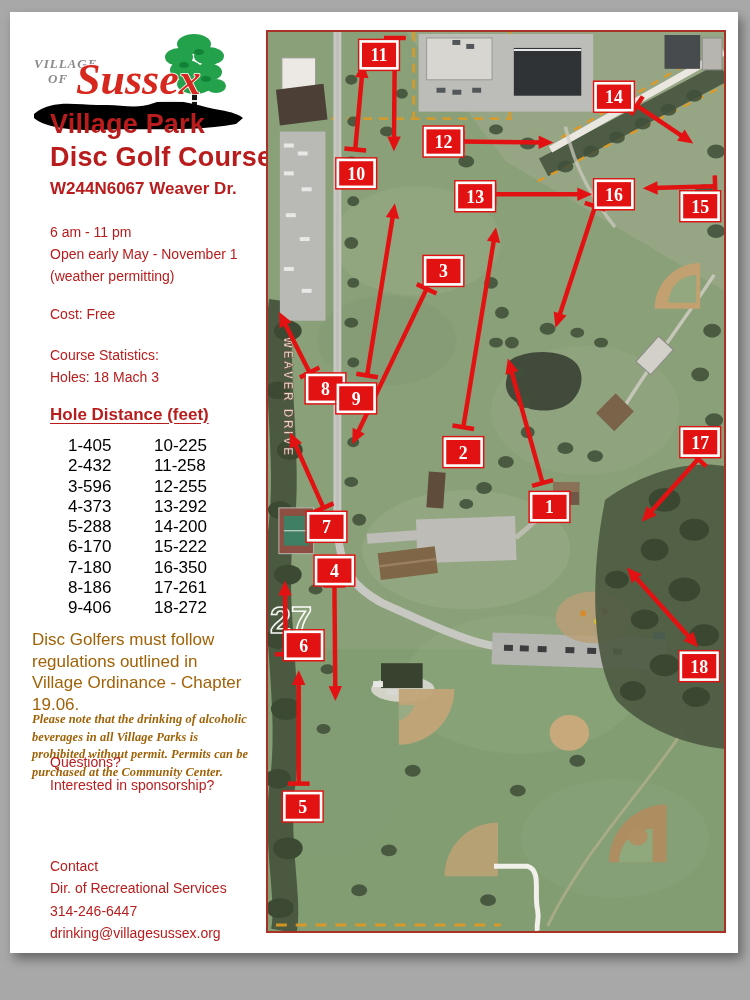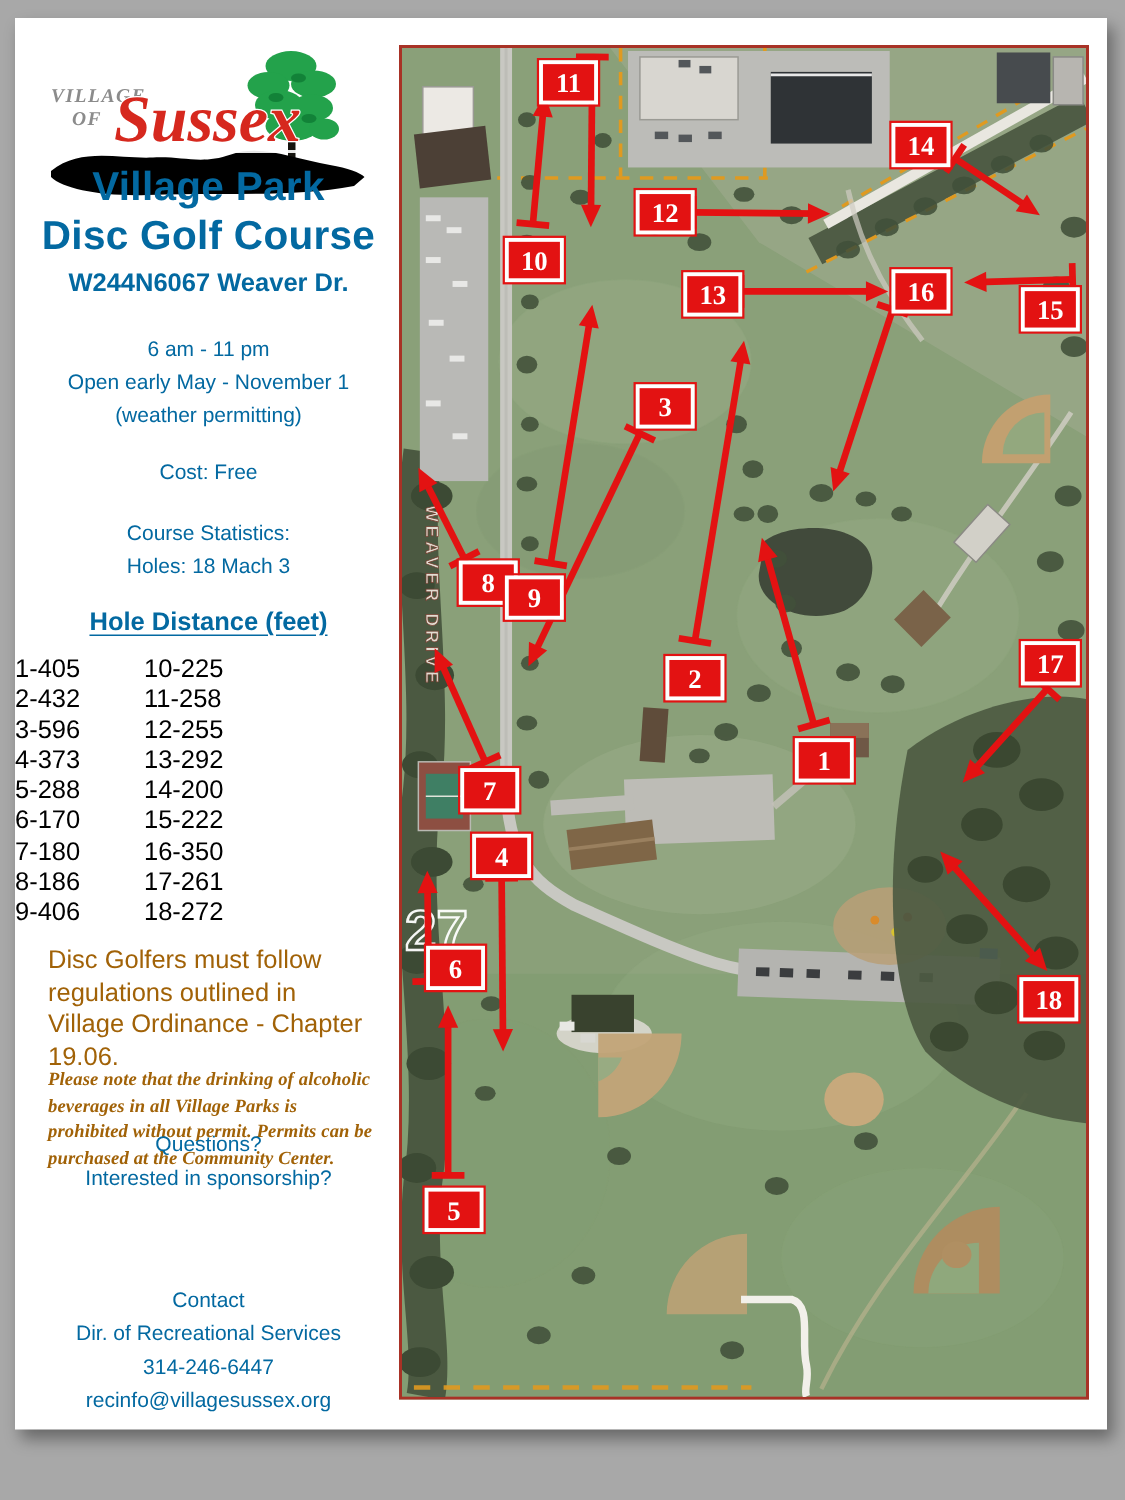--- a/index.html
+++ b/index.html
@@ -1,28 +1,28 @@
 <!DOCTYPE html>
 <html><head>
 <meta charset="utf-8">
 <style>
   html,body{margin:0;padding:0;}
   body{width:750px;height:1000px;background:#a8a8a8;overflow:hidden;position:relative;
        font-family:"Liberation Sans",sans-serif;-webkit-font-smoothing:antialiased;}
   .page{position:absolute;left:10px;top:12px;width:728px;height:941px;background:#ffffff;
         box-shadow:4px 6px 10px rgba(0,0,0,.38);}
   .leftcol{position:absolute;left:0;top:0;width:258px;height:941px;}
-  .c{text-align:center;color:#0369a1;}
+  .c{text-align:left;color:#b91c1c;margin-left:40px;}
   .abs{position:absolute;left:0;width:258px;}
   .logo-svg{position:absolute;left:16px;top:20px;}
   .title{font-size:27px;font-weight:bold;line-height:33px;letter-spacing:.2px;}
   .addr{font-size:17px;font-weight:bold;}
   .body16{font-size:14px;line-height:22px;}
   .tabletitle{font-size:17px;text-decoration:underline;text-underline-offset:3px;}
-  .dist{display:flex;gap:30px;font-size:17px;line-height:20.3px;}
+  .dist{display:flex;justify-content:center;gap:30px;font-size:17px;line-height:20.3px;}
   .dist .col{text-align:left;min-width:56px;}
   .para{position:absolute;left:22px;width:218px;text-align:left;color:#a16207;}
   .ord{font-size:17px;line-height:21.5px;}
   .note{font-size:12.4px;line-height:17.6px;font-style:italic;font-weight:bold;
         font-family:"Liberation Serif",serif;letter-spacing:.1px;}
   .mapbox{position:absolute;left:256px;top:18px;width:460px;height:903px;
           border:2px solid #a83226;box-sizing:border-box;background:#8aa079;}
   .mapbox svg{position:absolute;left:0;top:0;width:100%;height:100%;}
   text{user-select:none;}
 </style>
@@ -117,21 +117,21 @@
 
     <div class="abs c body16" style="top:739px;line-height:23px;">
         <div>Questions?</div>
         <div>Interested in sponsorship?</div>
       </div>
 
     <div class="abs c body16" style="top:843px;line-height:22.3px;">
         <div>Contact</div>
         <div>Dir. of Recreational Services</div>
         <div>314-246-6447</div>
-        <div>recinfo@villagesussex.org</div>
+        <div>drinking@villagesussex.org</div>
       </div>
   </div>
 
   <div class="mapbox">
     <svg viewBox="0 0 460 903" preserveAspectRatio="none">
 
       <rect x="0" y="0" width="460" height="903" fill="#8aa079"></rect>
       <polygon points="140,0 460,0 460,260 240,130" fill="#a0ab90" opacity=".55"></polygon>
       <rect x="0" y="620" width="460" height="283" fill="#7a9a6c" opacity=".45"></rect>
       <g opacity=".9">

